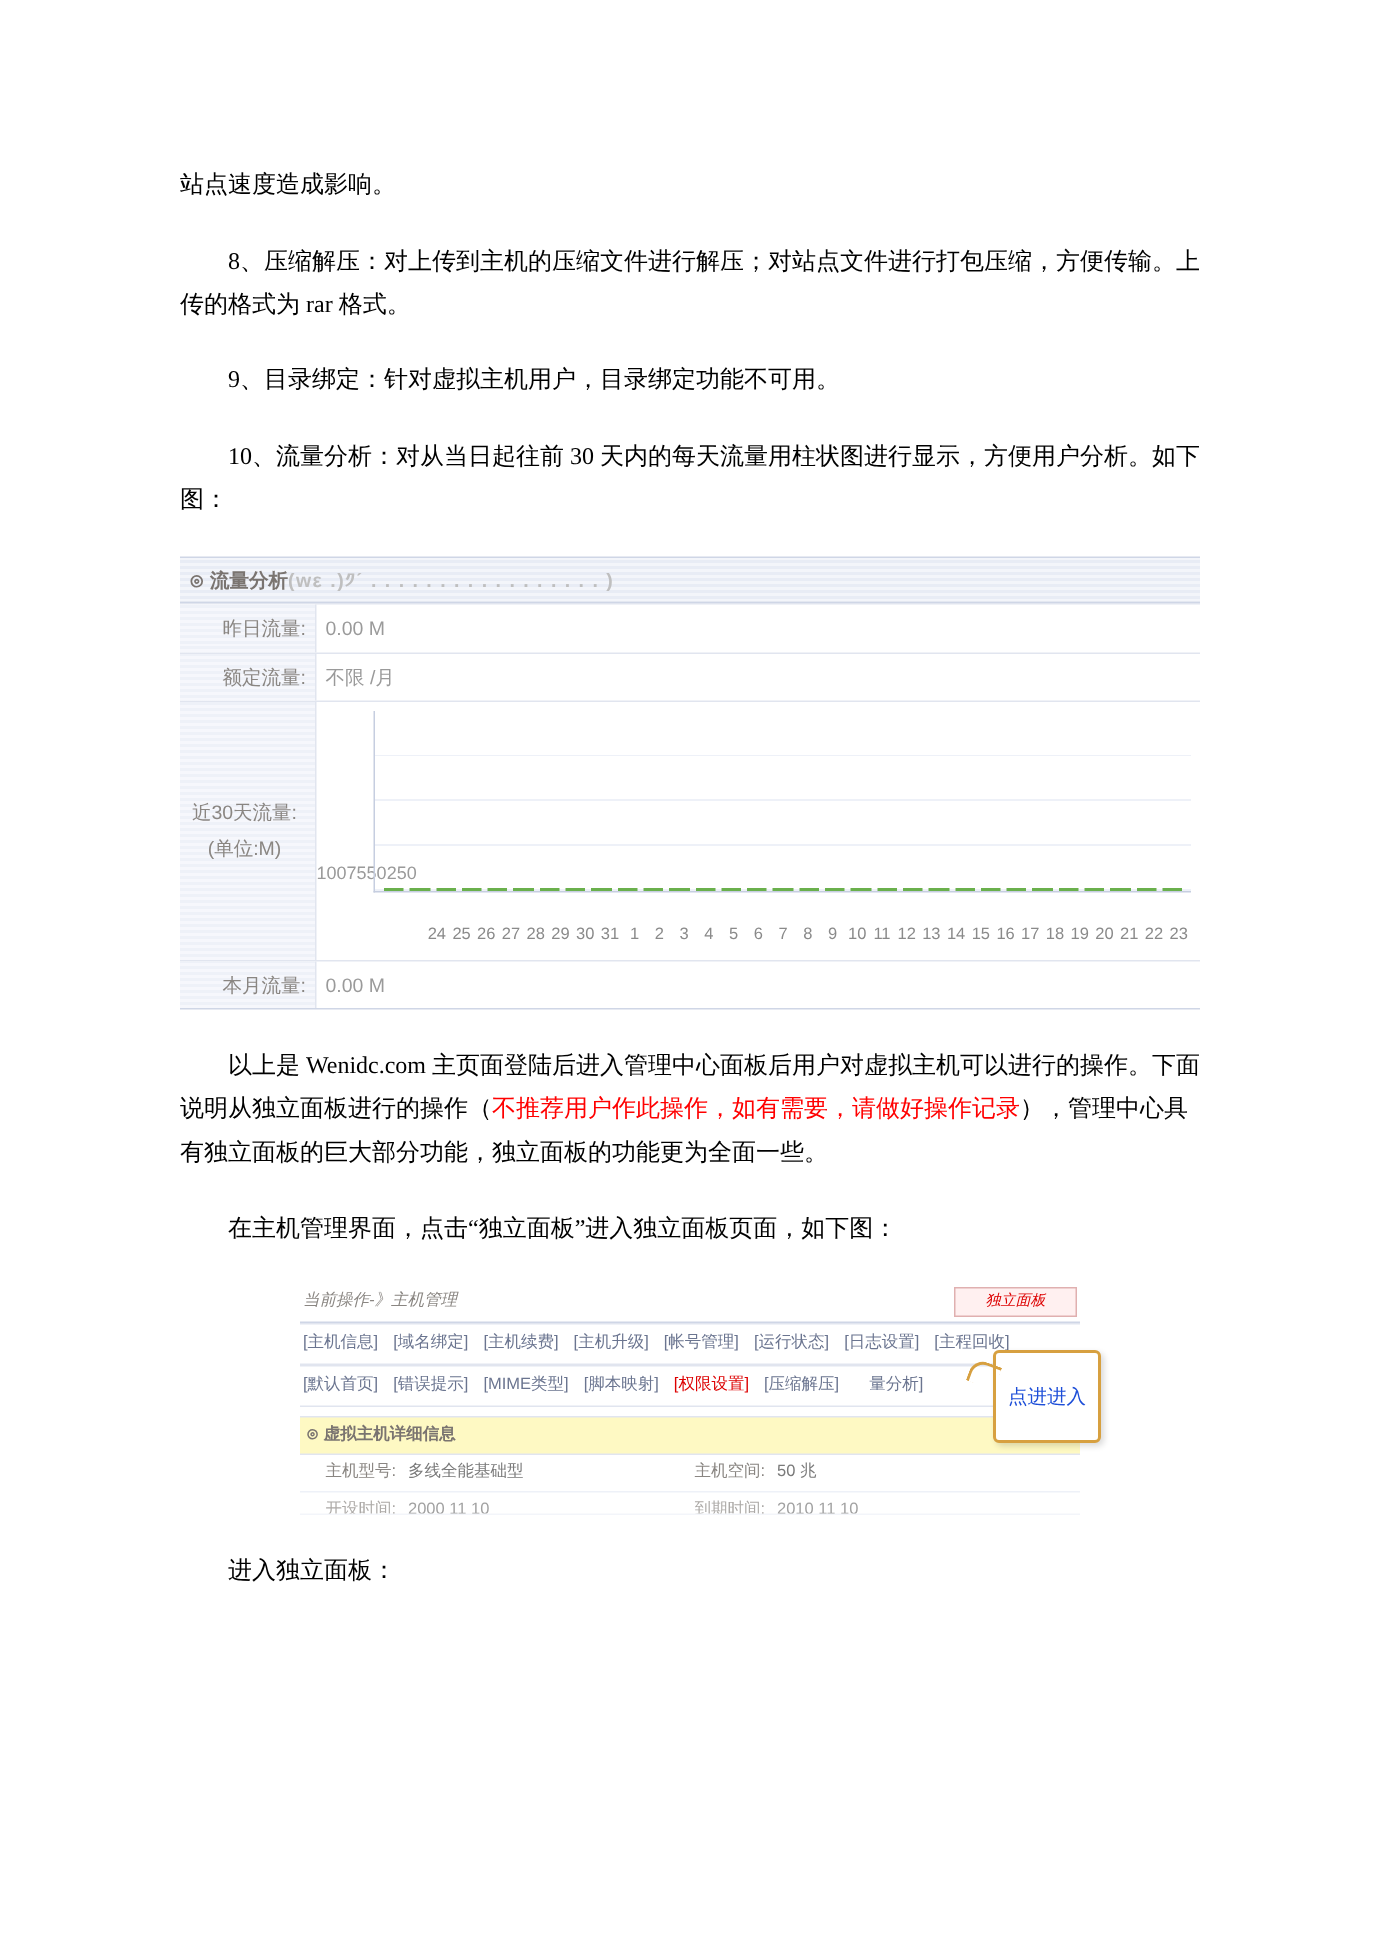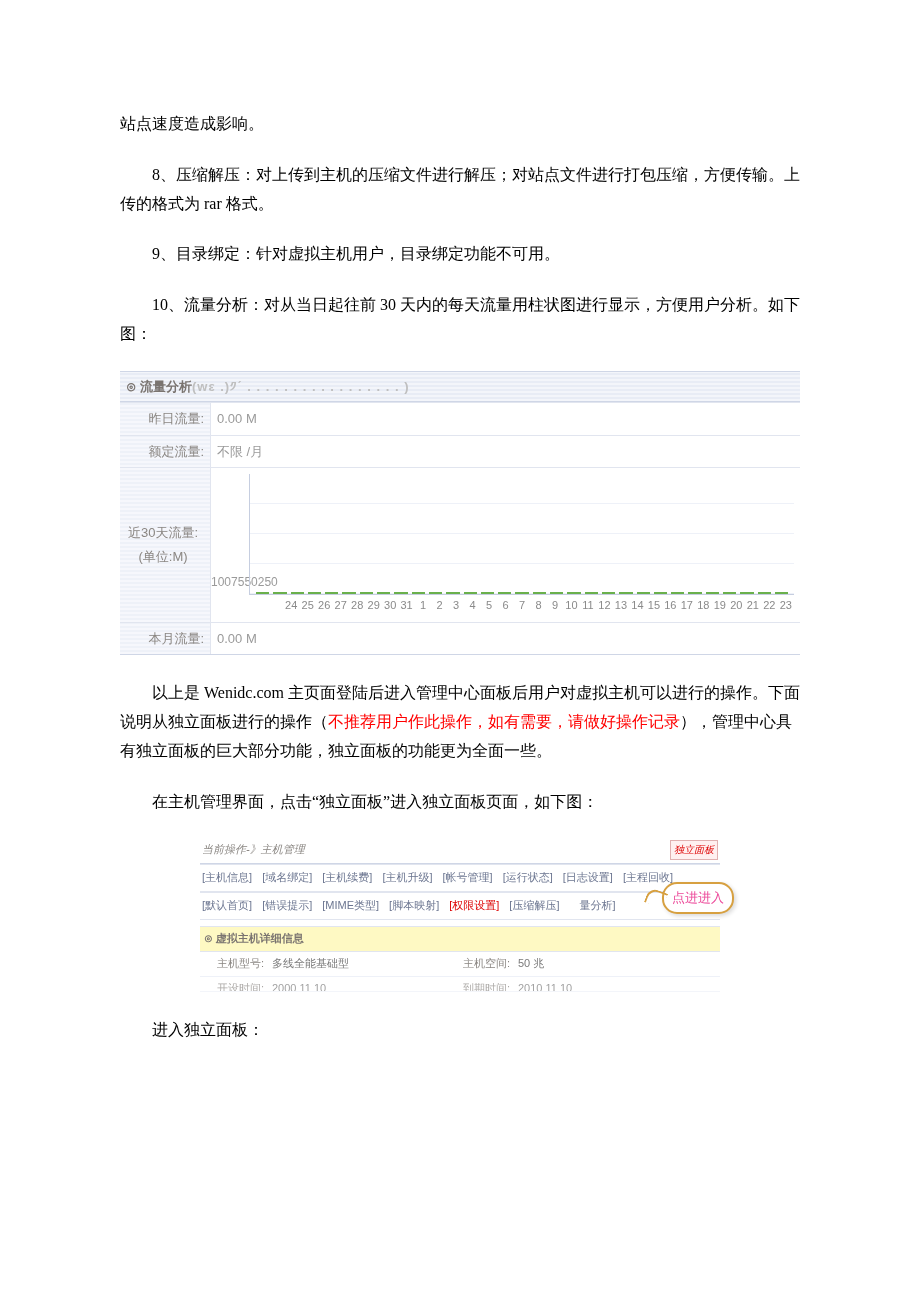--- a/index.html
+++ b/index.html
@@ -62,21 +62,21 @@
     position: relative;
   }
   .chart-wrap { display:flex; padding:6px 6px 6px 0; }
   .yaxis { width: 34px; display:flex; flex-direction:row; justify-content:space-between; align-items:flex-end; height:120px; color:#9a9a9a; font-size:12px; padding-right:4px;}
   .plot { flex:1; height:120px; border-left:1px solid #c6cee0; border-bottom:1px solid #c6cee0; position:relative;
     background-image:
       repeating-linear-gradient(to top, #eef1f8 0 1px, transparent 1px 30px);
   }
   .bars { position:absolute; left:0; right:0; bottom:0; display:flex; gap:0; padding:0 4px; align-items:flex-end;}
   .bars span { flex:1; height:2px; background:#6ab04c; margin:0 2px; }
-  .xaxis { display:flex; padding-left:34px; gap:0; font-size:11px; color:#8a8a8a; margin-top:1px;}
+  .xaxis { display:flex; padding-left:34px; gap:0; font-size:11px; color:#8a8a8a; margin-top:19px;}
   .xaxis span { flex:1; text-align:center; }
 
   
   .host-panel {
     margin: 6px 0 24px 80px;
     width: 520px;
     font-family: "Microsoft YaHei", Arial, sans-serif;
     font-size: 11px;
     color: #555;
     position: relative;
@@ -86,21 +86,21 @@
     padding: 2px 2px 3px 2px;
     display: flex;
     justify-content: space-between;
     align-items: center;
     color: #8a8682;
     font-style: italic;
   }
   .host-top .indep-link {
     color: #d00;
     border: 1px solid #e0b0b0;
-    padding: 0 3px;
+    padding: 0 20px;
     background: #fff0f0;
     font-size: 10px;
   }
   .host-nav-row {
     border-top: 1px solid #e1e5ef;
     border-bottom: 1px solid #e1e5ef;
     padding: 3px 2px;
     display: flex;
     gap: 10px;
     color: #7a7c8a;
@@ -120,24 +120,24 @@
   .host-detail-row { display:flex; border-bottom:1px solid #eef1f8; }
   .host-detail-row .k { width:60px; text-align:right; padding:2px 4px; color:#8a8682; }
   .host-detail-row .v { width:170px; padding:2px 4px; color:#7a7a7a; }
   .host-detail-row.cut { max-height:14px; overflow:hidden; opacity:0.7;}
   .callout {
     position:absolute;
     right: -14px;
     top: 44px;
     border: 2px solid #d7a040;
     background: #fff;
-    border-radius: 15px;
-    padding: 2px 8px;
+    border-radius: 4px;
+    padding: 17px 8px;
     font-size: 13px;
-    color: #ec4899;
+    color: #1d4ed8;
     box-shadow: 2px 2px 4px rgba(0,0,0,0.15);
   }
   .callout::after{
     content:"";
     position:absolute;
     left:-18px; top:6px;
     width:18px; height:14px;
     border-top:2px solid #d7a040;
     border-left:2px solid #d7a040;
     border-top-left-radius:10px;

